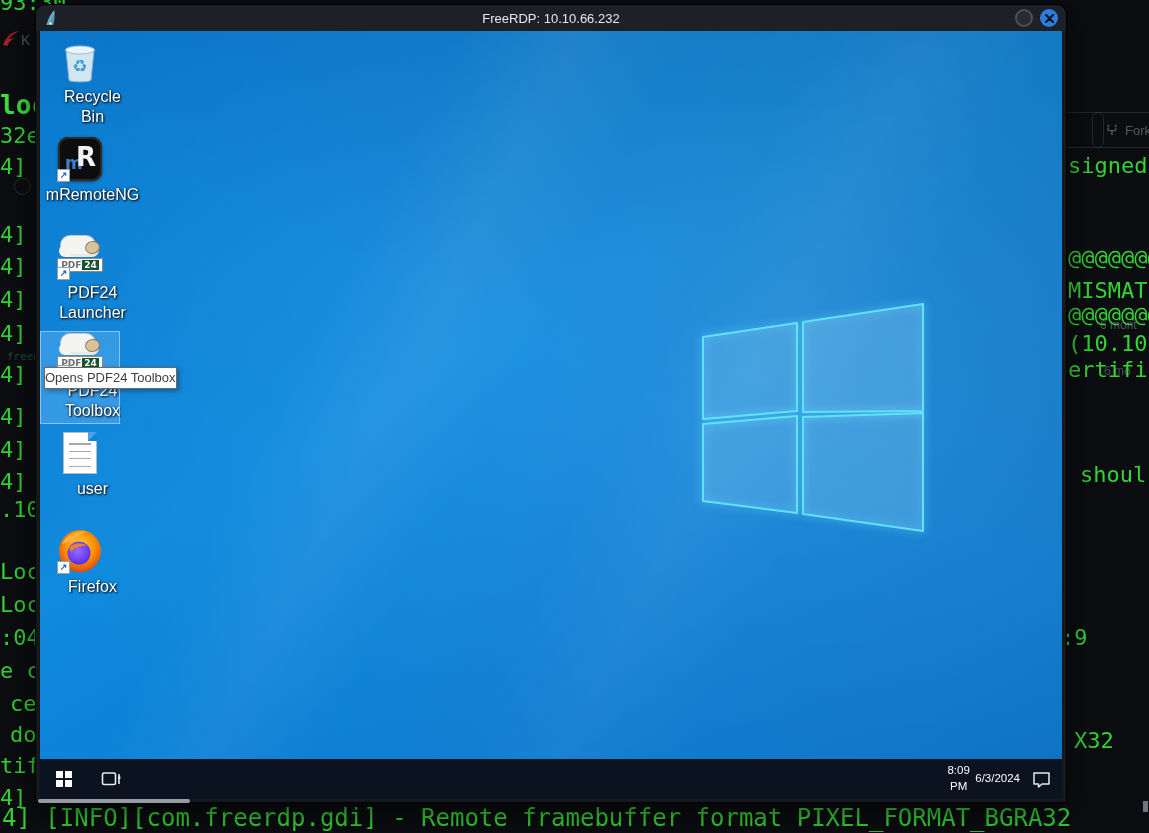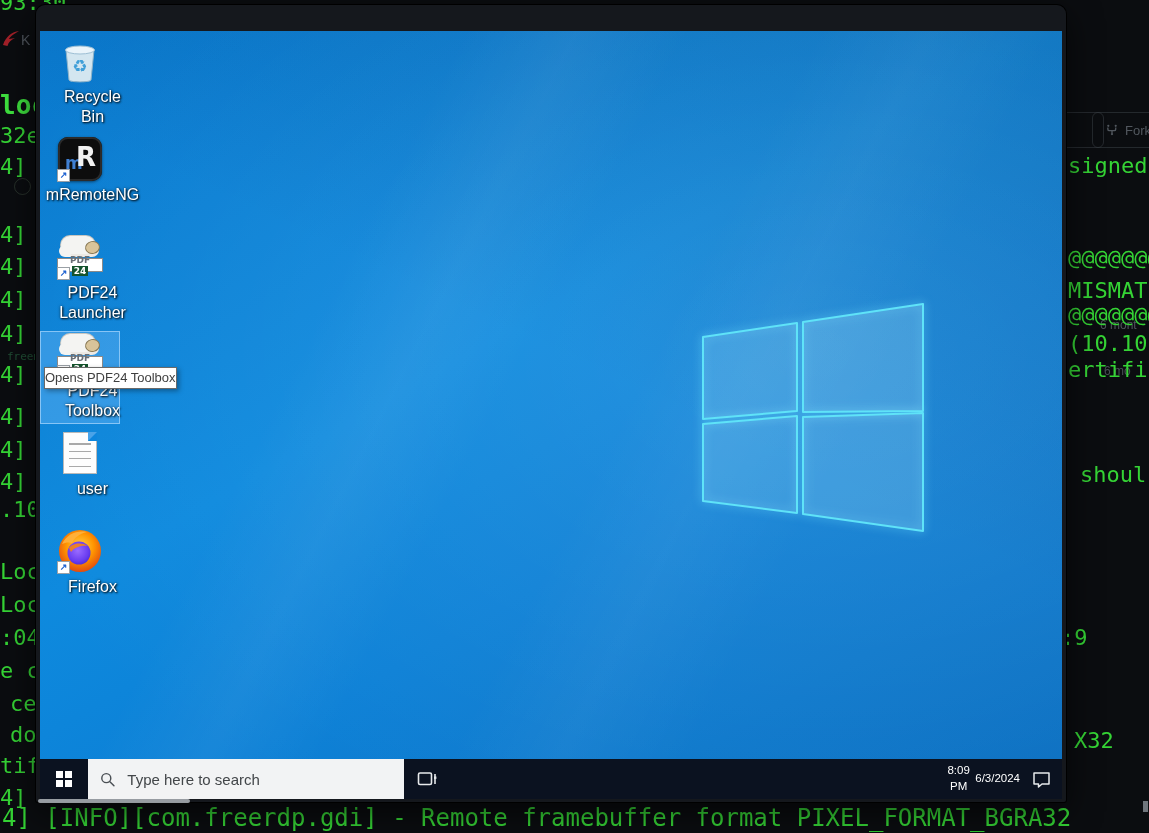--- a/index.html
+++ b/index.html
@@ -63,21 +63,21 @@
   .mrng .m{position:absolute;left:7px;bottom:8px;color:#3f7fd2;font-weight:bold;font-size:17px;font-family:"DejaVu Sans",sans-serif;}
   .mrng .r{position:absolute;right:6px;top:5px;color:#f2f2f2;font-weight:bold;font-size:26px;font-family:"DejaVu Sans",sans-serif;}
   
   .pdf24{width:46px;height:46px;position:relative;}
   .cloud{position:absolute;left:4px;top:2px;width:34px;height:18px;background:#f4f4f2;border-radius:12px;
     box-shadow:6px 5px 0 -2px #ece9e4,-5px 6px 0 -3px #f4f4f2,0 0 0 1px #c9c6c0;}
   .sheepface{position:absolute;right:4px;top:8px;width:13px;height:11px;background:#d9c49a;border-radius:50%;
     box-shadow:0 0 0 1px #8a7a56;transform:rotate(-12deg);}
   .pdfbar{position:absolute;left:0;bottom:8px;width:46px;height:14px;background:#fff;border:1px solid #8a8a8a;
     box-sizing:border-box;display:flex;align-items:center;justify-content:center;gap:1px;
-    font-family:"DejaVu Sans",sans-serif;font-weight:bold;font-size:9px;flex-direction:column;}
+    font-family:"DejaVu Sans",sans-serif;font-weight:bold;font-size:9px;}
   .pdfbar .pdf-t{color:#6a6f76;letter-spacing:0;}
   .pdfbar .p24{background:#14532d;color:#fff;padding:0 2px;}
   
   .docicon{width:34px;height:42px;background:#fdfdfd;border:1px solid #b9b9b9;position:relative;box-sizing:border-box;
     background-image:repeating-linear-gradient(to bottom,transparent 0 6px,#a9a9a9 6px 7.5px);
     background-size:22px 100%;background-position:5px 4px;background-repeat:no-repeat;}
   .docicon::after{content:"";position:absolute;right:-1px;top:-1px;border-style:solid;border-width:0 9px 9px 0;
     border-color:transparent #1f8fdd transparent #d6d6d6;border-width:9px 9px 0 0;
     border-color:#4aa3e8 #0d86dd transparent transparent;}
   
@@ -150,20 +150,41 @@
   </svg>
   <span>Fork</span>
 </div>
 <span class="faint" style="left:1100px;top:318px;font-size:12px;opacity:.6">6 mont</span>
 <span class="faint" style="left:1104px;top:364px;font-size:12px;opacity:.55">6 mo</span>
 <div style="position:absolute;left:38px;top:799px;width:152px;height:4px;background:#aeb4ba;border-radius:2px;opacity:.85;z-index:12"></div>
 <div style="position:absolute;left:1143px;top:801px;width:5px;height:11px;background:#6f757c;z-index:3"></div>
 
 <div class="rdp-window">
 
+  <div class="titlebar">
+    <svg width="15" height="18" viewBox="0 0 15 18">
+      <defs>
+        <linearGradient id="sail" x1="0" y1="0" x2="1" y2="1">
+          <stop offset="0" stop-color="#a8dcea"></stop>
+            <stop offset="1" stop-color="#2e7d9a"></stop>
+        </linearGradient>
+      </defs>
+      <path d="M2.5 16 C4.5 8 8 3.5 10.5 1 C10.8 7 10.5 12 9.5 16 Z" fill="url(#sail)"></path>
+      <circle cx="6.5" cy="14.5" r="1.2" fill="#e8f4f8"></circle>
+    </svg>
+    <span class="title">FreeRDP: 10.10.66.232</span>
+    <div class="controls">
+      <div class="btn-min"></div>
+      <div class="btn-close">
+        <svg width="9" height="9" viewBox="0 0 9 9">
+          <path d="M1 1 L8 8 M8 1 L1 8" stroke="#10151c" stroke-width="2.2" stroke-linecap="round"></path>
+        </svg>
+      </div>
+    </div>
+  </div>
 
   <div class="desktop">
 
     <svg class="winlogo" width="260" height="255" viewBox="0 0 260 255">
       <g fill="rgba(255,255,255,0.10)" stroke="#5fe3f8" stroke-width="2" stroke-linejoin="round">
         <polygon points="15,40 109,26 109,114 15,122"></polygon>
         <polygon points="115,25 235,7 235,114 115,115" fill="rgba(255,255,255,0.13)"></polygon>
         <polygon points="15,127 109,119 109,216 15,204"></polygon>
         <polygon points="115,120 235,116 235,234 115,217" fill="rgba(255,255,255,0.12)"></polygon>
       </g>
@@ -259,27 +280,20 @@
 
     <div class="taskbar">
       <div class="tb-btn tb-start">
         <div class="winglyph">
             <div></div>
             <div></div>
             <div></div>
             <div></div>
           </div>
       </div>
-      <div class="tb-search">
-        <svg width="17" height="17" viewBox="0 0 17 17">
-          <circle cx="7" cy="7" r="5" fill="none" stroke="#4a4f54" stroke-width="1.6"></circle>
-          <line x1="11" y1="11" x2="15.5" y2="15.5" stroke="#4a4f54" stroke-width="1.6" stroke-linecap="round"></line>
-        </svg>
-        <input type="text" placeholder="Type here to search" style="">
-      </div>
       <div class="tb-btn tb-taskview">
         <svg width="21" height="18" viewBox="0 0 21 18">
           <rect x="1.5" y="3" width="13" height="11.5" rx="1.5" fill="none" stroke="#e8eaec" stroke-width="1.6"></rect>
           <line x1="18" y1="4" x2="18" y2="14" stroke="#e8eaec" stroke-width="1.6"></line>
           <rect x="17" y="6.5" width="2.4" height="2.4" fill="#e8eaec"></rect>
         </svg>
       </div>
       <div style="flex:1"></div>
       <div class="tb-clock">
         <span>8:09 PM</span>

